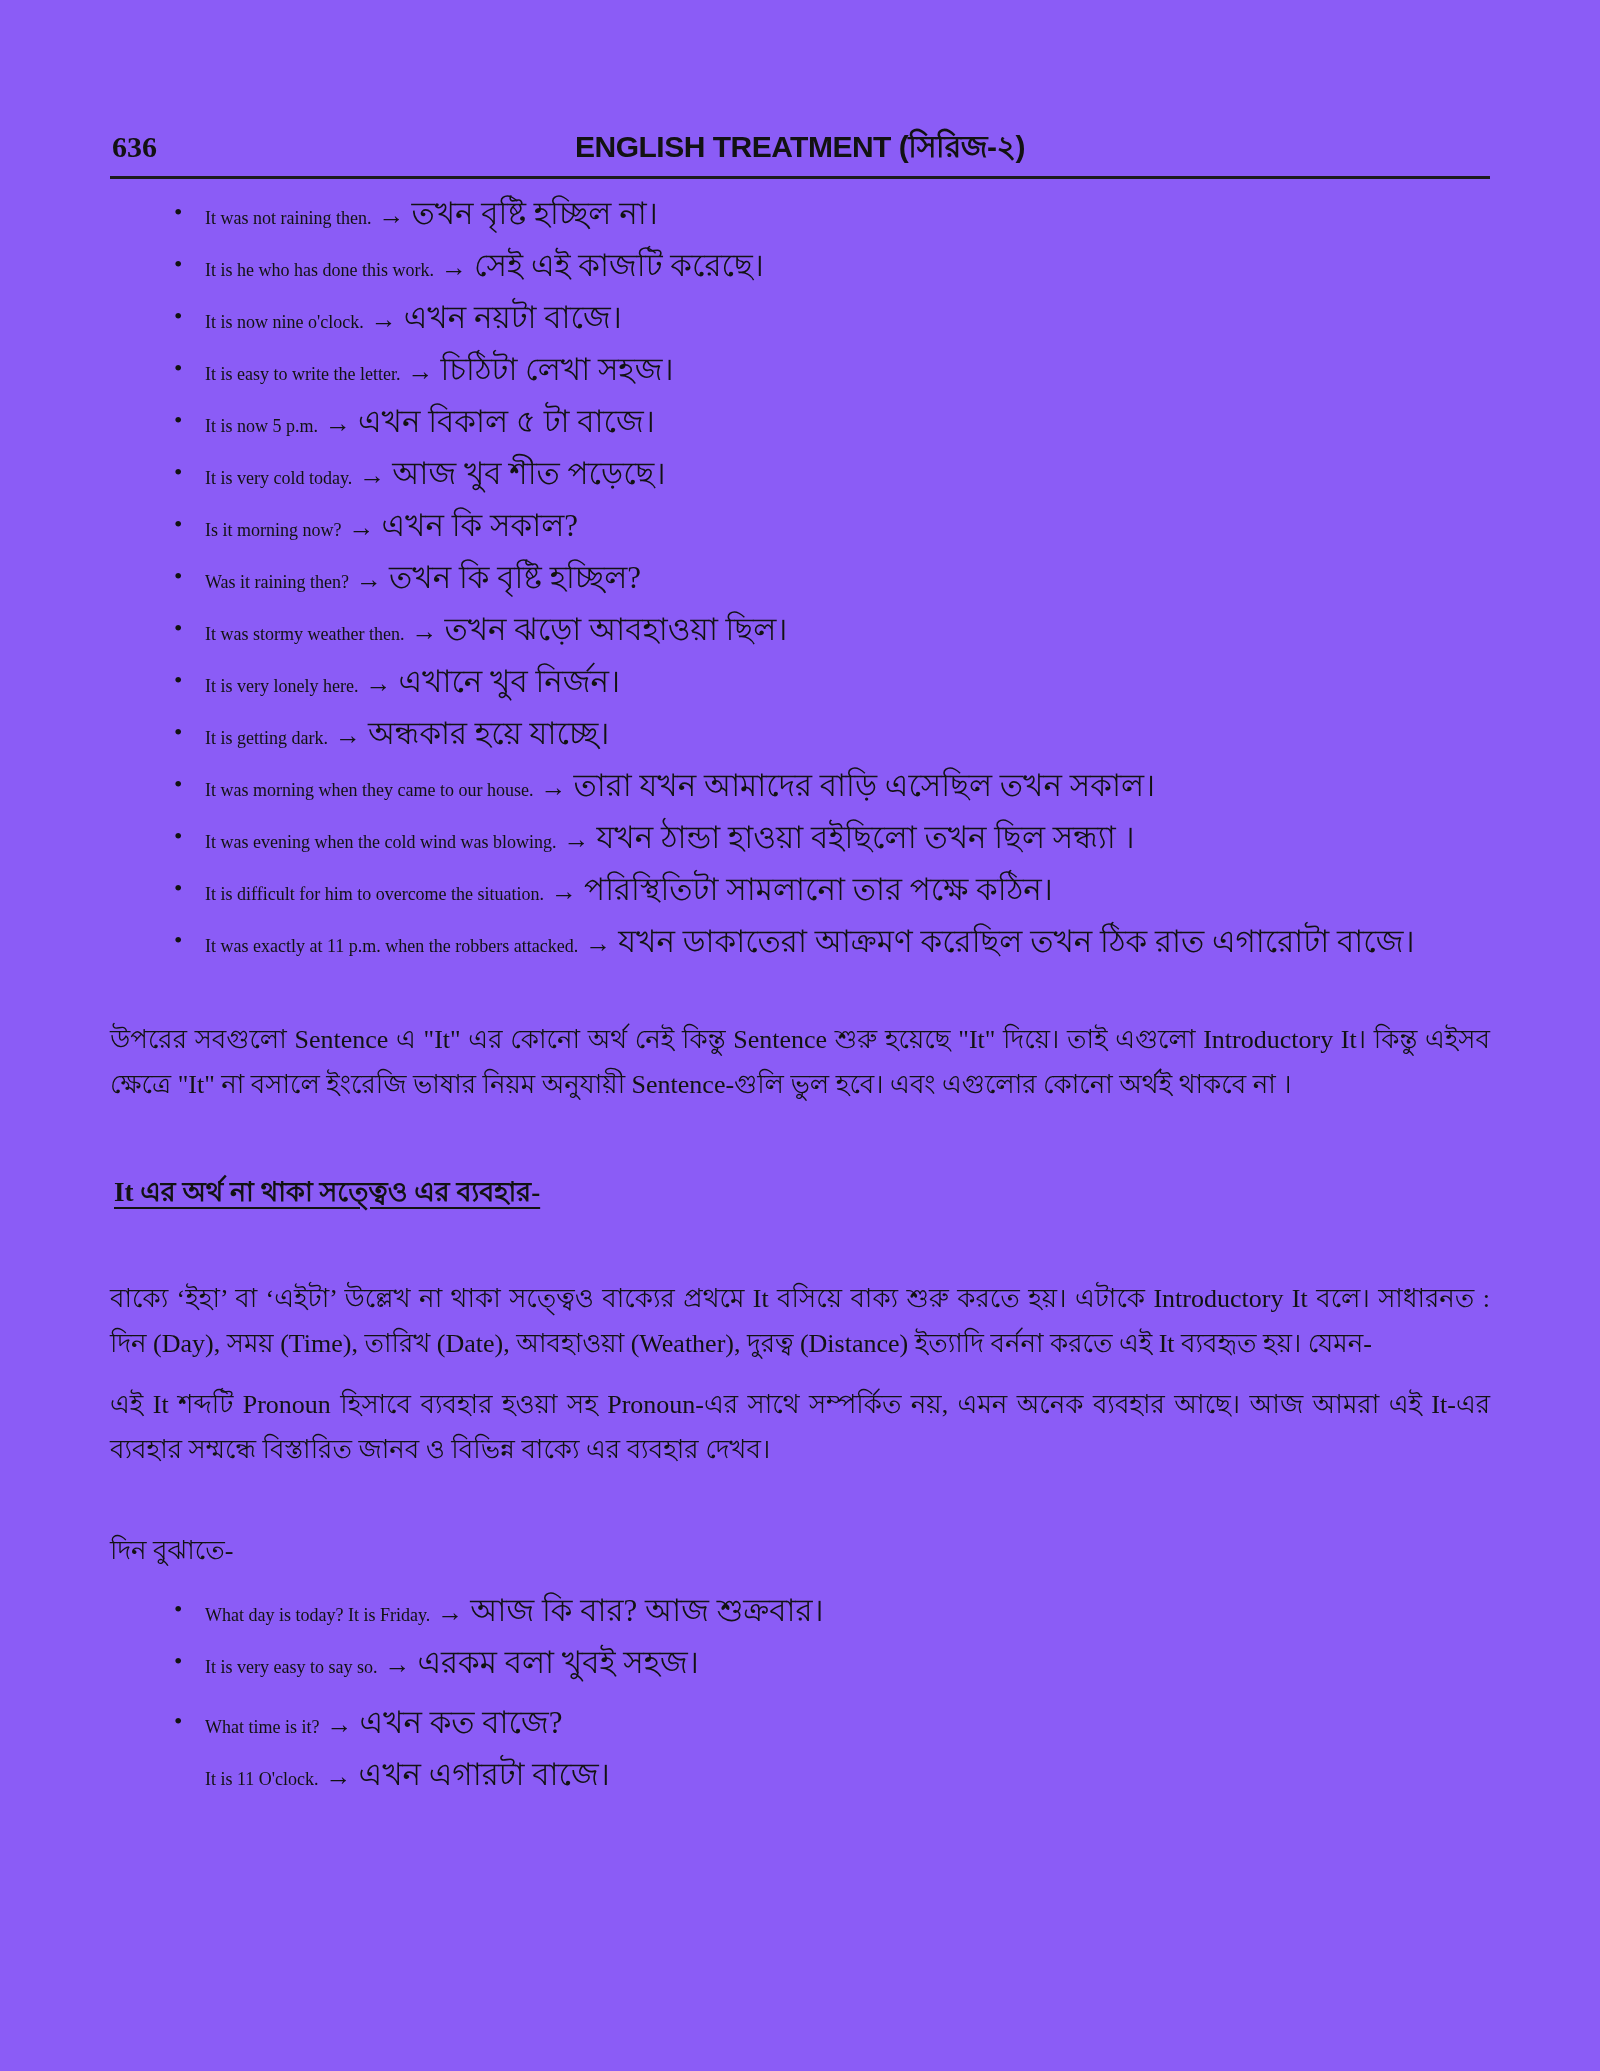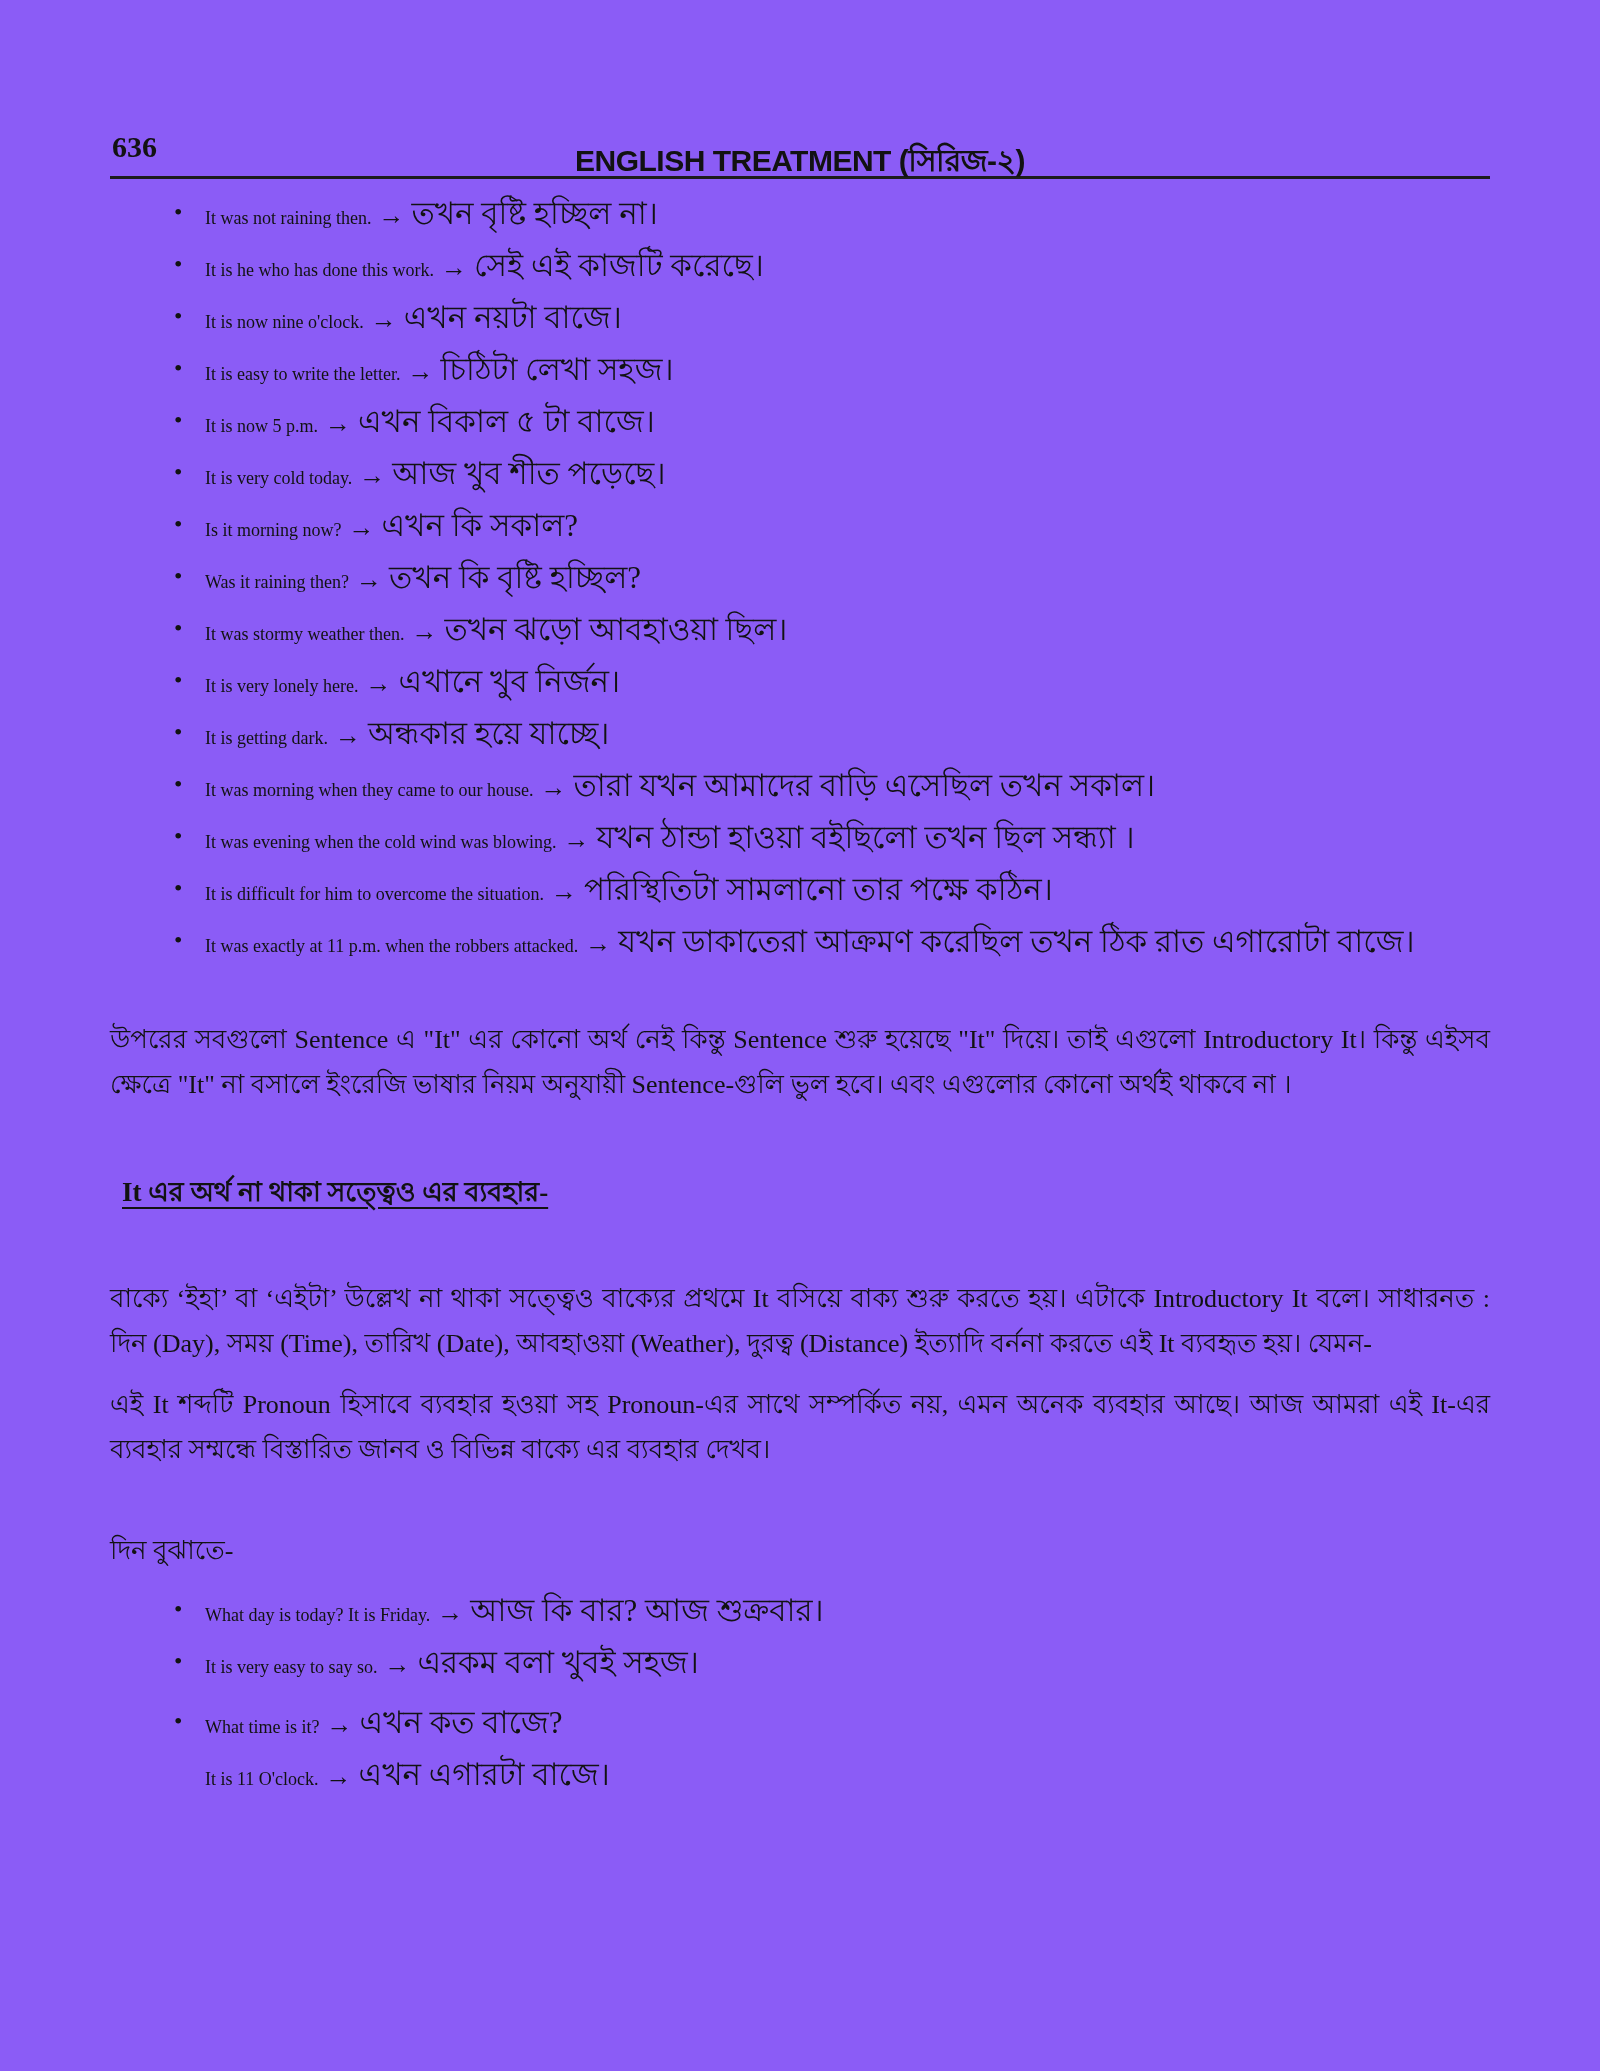--- a/index.html
+++ b/index.html
@@ -17,21 +17,21 @@
     position:relative;
     border-bottom:3px solid #1c1c1c;
     padding-bottom:10px;
     height:36px;
   }
   .page-number{
     font-weight:bold;font-size:30px;line-height:34px;
     padding-left:2px;
   }
   .header-title{
-    position:absolute;left:50%;top:14px;transform:translateX(-50%);
+    position:absolute;left:50%;top:0;transform:translateX(-50%);
     font-family:"Liberation Sans","DejaVu Sans",sans-serif;
     font-weight:700;font-size:30px;line-height:34px;
     letter-spacing:-0.5px;white-space:nowrap;text-align:center;
   }
   
   ul.examples{list-style:none;margin:16px 0 0 0;padding:0;}
   li.ex{
     position:relative;
     padding-left:95px;
     font-size:27px;line-height:38px;
@@ -48,21 +48,21 @@
   .para{
     font-size:26px;line-height:45px;
     text-align:justify;
     margin:0;
   }
   .para-summary{margin-top:52px;}
   .section-heading{
     font-size:27px;font-weight:bold;
     text-decoration:underline;
     text-underline-offset:6px;
-    margin:64px 0 0 12px;
+    margin:64px 0 0 4px;
   }
   .usage-body{margin-top:16px;}
   .intro-it-para{margin-top:60px;}
   .sub-heading{
     font-size:26px;font-weight:normal;
     margin:58px 0 0 0;
   }
   ul.examples.sub{margin-top:18px;}
   .continuation{
     padding-left:95px;

